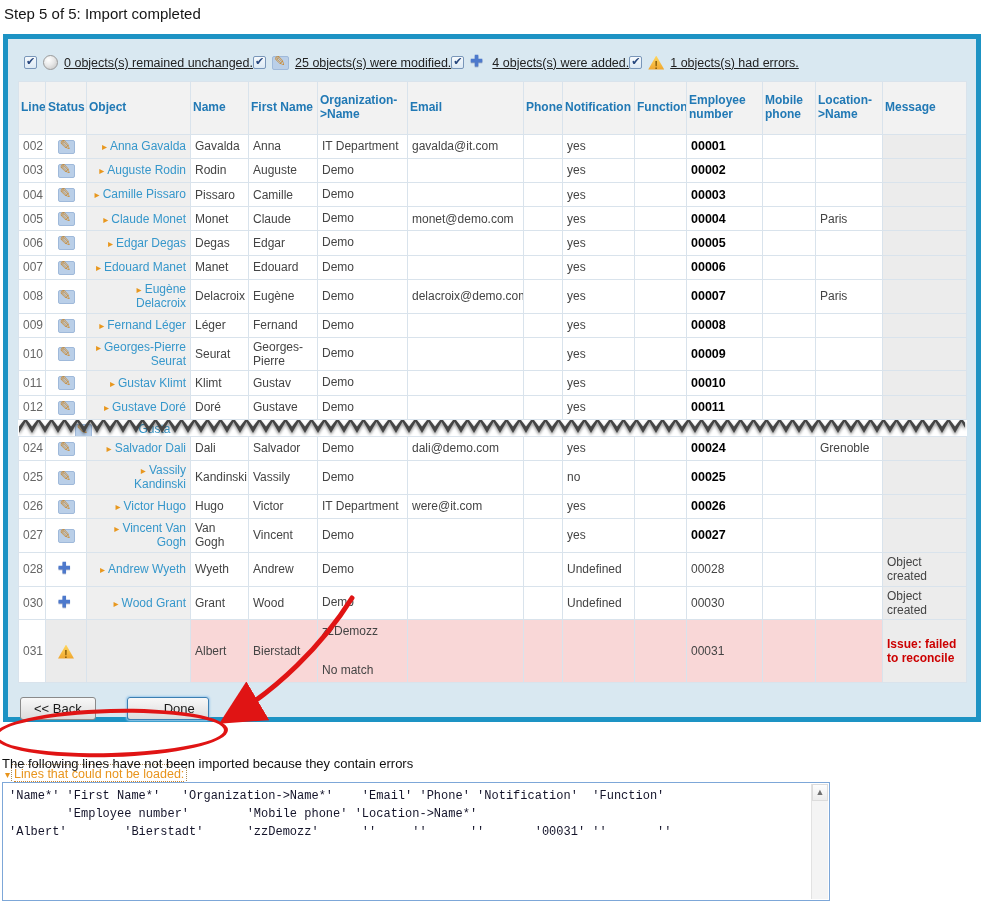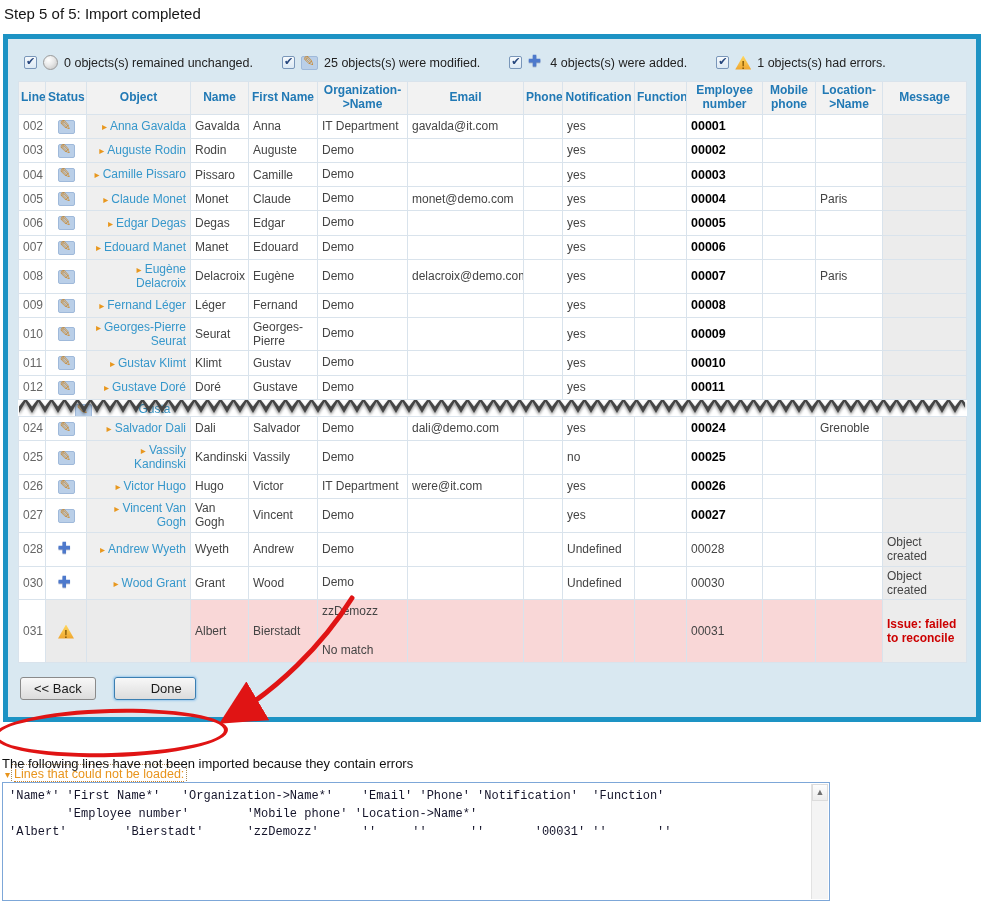--- a/index.html
+++ b/index.html
@@ -10,21 +10,21 @@
   }
   .page-title { position:absolute; top:5px; left:4px; font-size:15px; color:#151515; }
 
   
   .panel {
     position:absolute; left:3px; top:34px; width:978px; height:688px;
     border:5px solid #1d93c4; background:#d9e8f1; padding:8px 10px 0 10px;
   }
 
   
-  .summary { display:flex; align-items:center; gap:29px; margin:8px 0 11px 6px; font-size:12.5px; color:#222; white-space:nowrap; }
+  .summary { display:flex; align-items:center; gap:0; margin:8px 0 11px 6px; font-size:12.5px; color:#222; white-space:nowrap;text-decoration:underline; }
   .summary-item { display:inline-flex; align-items:center; gap:6px; }
   .checkbox {
     display:inline-block; width:13px; height:13px; border:1px solid #7996b9; border-radius:2px;
     background:linear-gradient(#f6fafd,#dce9f4); position:relative; cursor:pointer;
   }
   .checkbox::after { content:"✔"; position:absolute; left:1px; top:-2px; font-size:11px; color:#27477d; }
 
   
   .icon { display:inline-block; vertical-align:middle; }
   .unchanged-icon {
@@ -53,21 +53,21 @@
 
   
   table.import-table {
     border-collapse:collapse; table-layout:fixed; width:948px; background:#fff; font-size:12px;
   }
   .import-table th, .import-table td {
     border:1px solid #d9e3ec; padding:2px 4px; vertical-align:middle; overflow:hidden;
   }
   .import-table th {
     background:#f2f2f2; color:#2179b5; font-weight:bold; font-size:12px; line-height:1.15;
-    text-align:center; height:30px; padding:2px 2px;
+    text-align:left; height:30px; padding:12px 2px;
   }
   .import-table td { height:23px; color:#444; }
   .import-table td:nth-child(1) { color:#666; }
   .import-table td:nth-child(2) { text-align:center; }
   .import-table td:nth-child(3) { background:#efefef; text-align:right; line-height:1.2; }
   .import-table td:nth-child(6) { white-space:pre-line; line-height:1.6; }
   .import-table td:nth-child(11){ text-align:left; }
   .import-table td.bold { font-weight:bold; color:#000; font-size:12.5px; }
   .import-table td:nth-child(14){ background:#ececec; line-height:1.2; }
   .obj-arrow { color:#e8971e; font-size:10px; margin-right:3px; }
@@ -80,21 +80,21 @@
   tr.error-row td:nth-child(14) { color:#cc0000; font-weight:bold; }
 
   
   tr.tear-row td { padding:0; height:16px; border-left:none; border-right:none; position:relative; background:#fff; }
   .tear-wrap { position:relative; height:16px; overflow:hidden; }
   .tear-partial-icon { position:absolute; left:56px; top:4px; }
   .tear-partial-text { position:absolute; left:120px; top:2px; color:#3697cb; font-size:12px; }
   .tear-zigzag { position:absolute; left:0; top:0; filter:drop-shadow(0 2px 1.5px rgba(0,0,0,.45)); }
 
   
-  .button-row { margin:14px 0 0 2px; display:flex; gap:18px; }
+  .button-row { margin:14px 0 0 2px; display:flex; gap:31px; }
   .btn {
     font-family:"Liberation Sans", sans-serif; font-size:13px; color:#1a1a1a;
     padding:2px 13px; height:23px; border:1px solid #8a8a8a; border-radius:3px;
     background:linear-gradient(#f8f8f8,#dcdcdc); cursor:pointer;
   }
   .btn.focused { border:1px solid #3c7fb1; box-shadow:0 0 2px 1px #9ecaed;padding-left:36px; }
 
   
   .collapse-link-row { position:absolute; left:5px; top:767px; font-size:12.5px; white-space:nowrap; }
   .collapse-caret { color:#e8941c; font-size:10px; margin-right:4px; }

